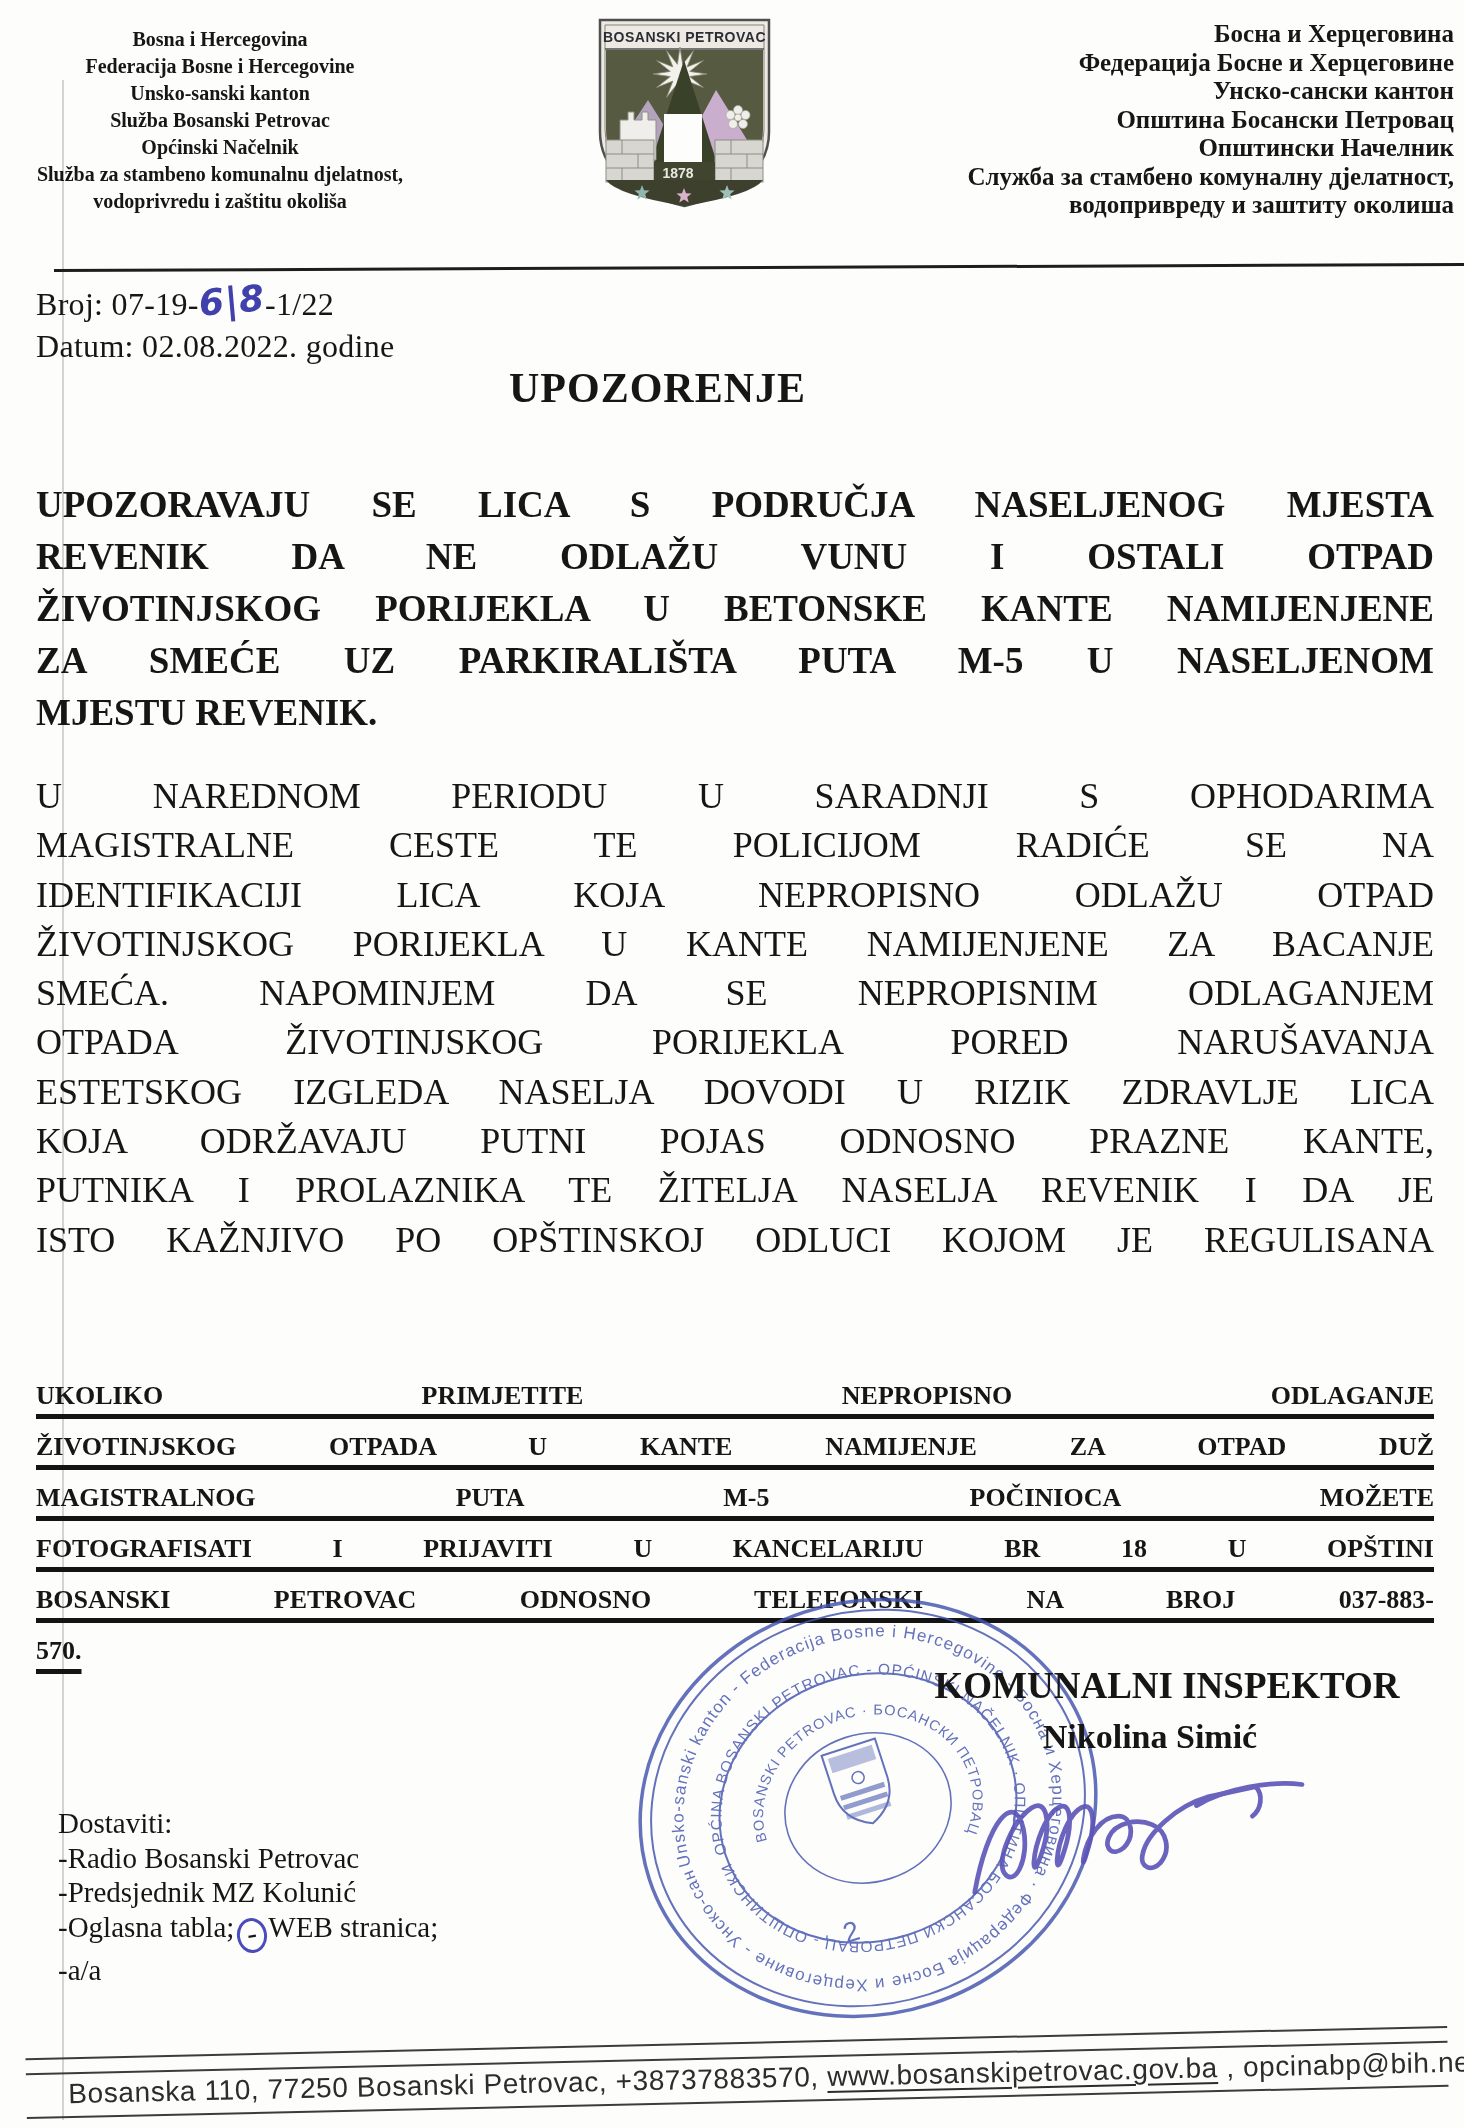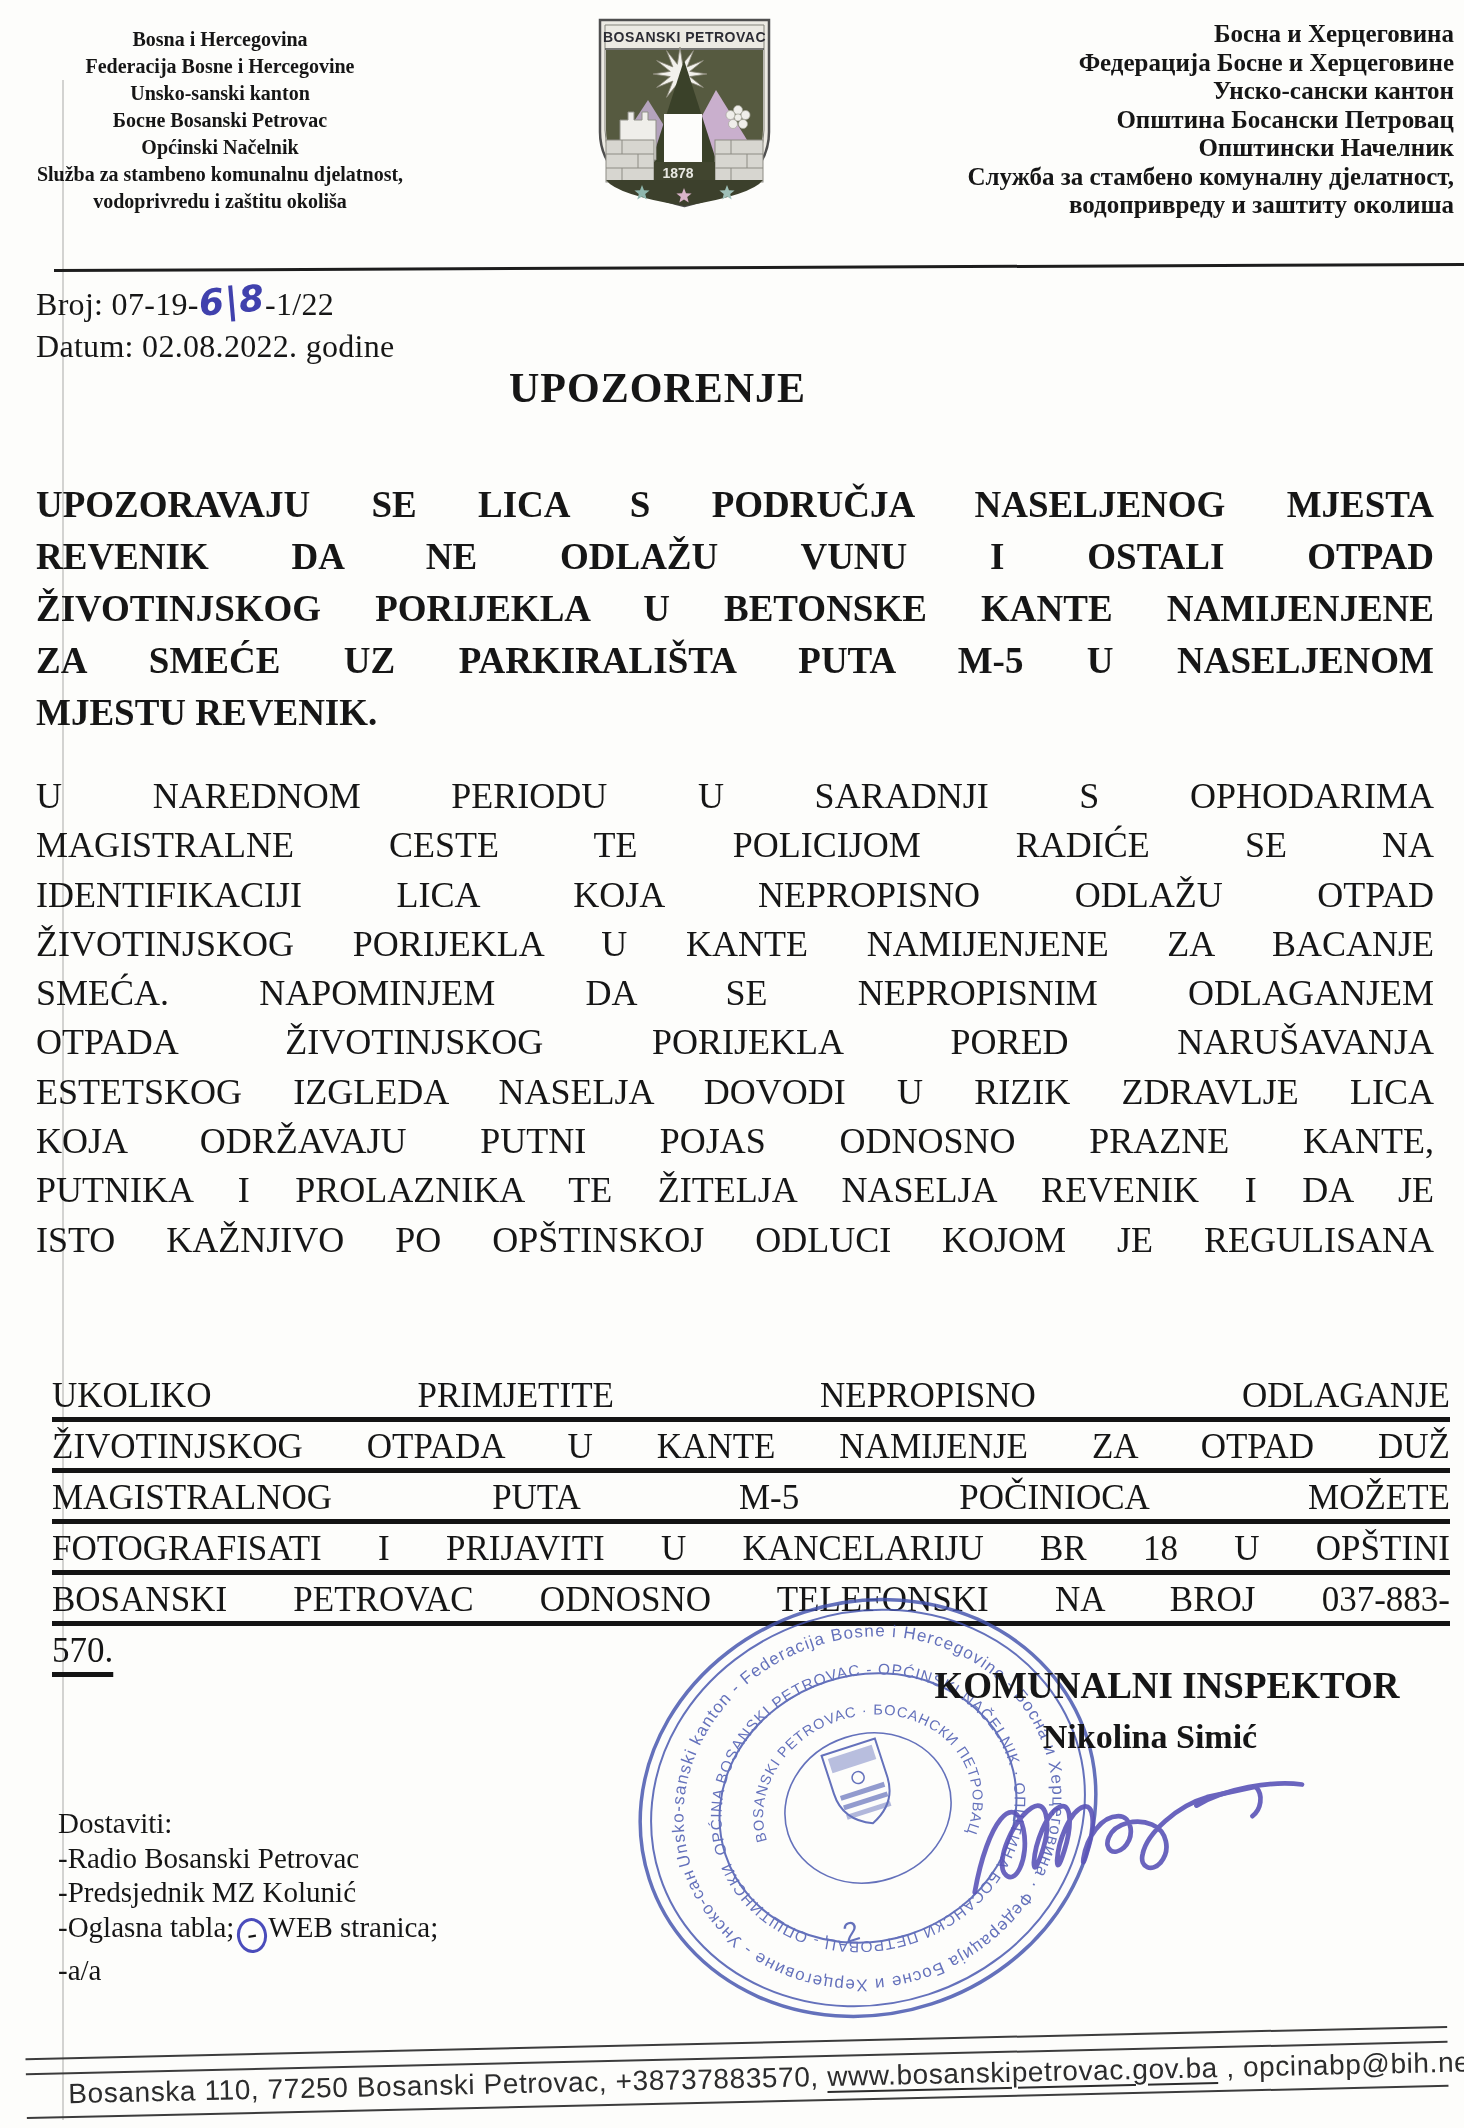--- a/index.html
+++ b/index.html
@@ -20,21 +20,21 @@
   .hand{display:inline-block;font-family:"DejaVu Sans",sans-serif;font-style:italic;font-weight:bold;
         color:#4041ad;font-size:36px;transform:rotate(-5deg) translateY(-2px);letter-spacing:1px;}
   
   .title{position:absolute;left:0;top:364px;width:1255px;text-align:center;font-size:42px;font-weight:bold;letter-spacing:1px;padding-left:30px;}
   
   .para{position:absolute;left:36px;width:1398px;}
   .jline{text-align:justify;text-align-last:justify;white-space:normal;}
   .jline.last{text-align-last:left;}
   #p1{top:464px;font-size:37px;font-weight:bold;margin-top:15px;}   #p1 .jline{line-height:52px;}
   #p2{top:772px;font-size:36px;}                    #p2 .jline{line-height:49.3px;}
-  #p3{top:1370px;font-size:35px;font-weight:normal;margin-left:16px;}  #p3 .jline{line-height:51px;
+  #p3{top:1370px;font-size:26px;font-weight:bold;}  #p3 .jline{line-height:51px;
       text-decoration:underline;text-decoration-thickness:5px;text-underline-offset:10px;text-decoration-color:#141414;}
   
   .sig-role{position:absolute;left:878px;top:1664px;width:578px;text-align:center;font-size:37px;font-weight:bold;}
   .sig-name{position:absolute;left:920px;top:1718px;width:460px;text-align:center;font-size:34px;font-weight:bold;}
   .sig-svg{position:absolute;left:960px;top:1742px;}
   .stamp{position:absolute;left:628px;top:1592px;opacity:.82;}
   
   .dost{position:absolute;left:58px;top:1806px;font-size:29px;line-height:34.5px;}
   .pen-circle{display:inline-block;border:3px solid #4a4cbb;border-radius:50%;width:24px;height:29px;
       line-height:25px;text-align:center;transform:rotate(-9deg);margin:0 1px 0 3px;vertical-align:-6px;}
@@ -49,21 +49,21 @@
 </head>
 <body>
 
 <div id="page">
   <div class="fold"></div>
 
   <div class="hdr hdr-left">
     <div>Bosna i Hercegovina</div>
     <div>Federacija Bosne i Hercegovine</div>
     <div>Unsko-sanski kanton</div>
-    <div>Босне Bosanski Petrovac</div>
+    <div>Služba Bosanski Petrovac</div>
     <div>Općinski Načelnik</div>
     <div>Služba za stambeno komunalnu djelatnost,</div>
     <div>vodoprivredu i zaštitu okoliša</div>
   </div>
 
   <svg class="crest" width="185" height="198" viewBox="0 0 185 198">
     <path d="M8,6 H177 V118 Q177,172 92.5,192 Q8,172 8,118 Z" fill="#eceae3" stroke="#4f4f4f" stroke-width="2.5"></path>
     <path d="M13,11 H172 V116 Q172,167 92.5,186 Q13,167 13,116 Z" fill="none" stroke="#83837b" stroke-width="1"></path>
     <text x="92.5" y="28" text-anchor="middle" font-family="Liberation Sans, sans-serif" font-size="14" font-weight="bold" letter-spacing="0.5" fill="#2c2c34">BOSANSKI PETROVAC</text>
     <line x1="13" y1="35" x2="172" y2="35" stroke="#4f4f4f" stroke-width="1.5"></line>

